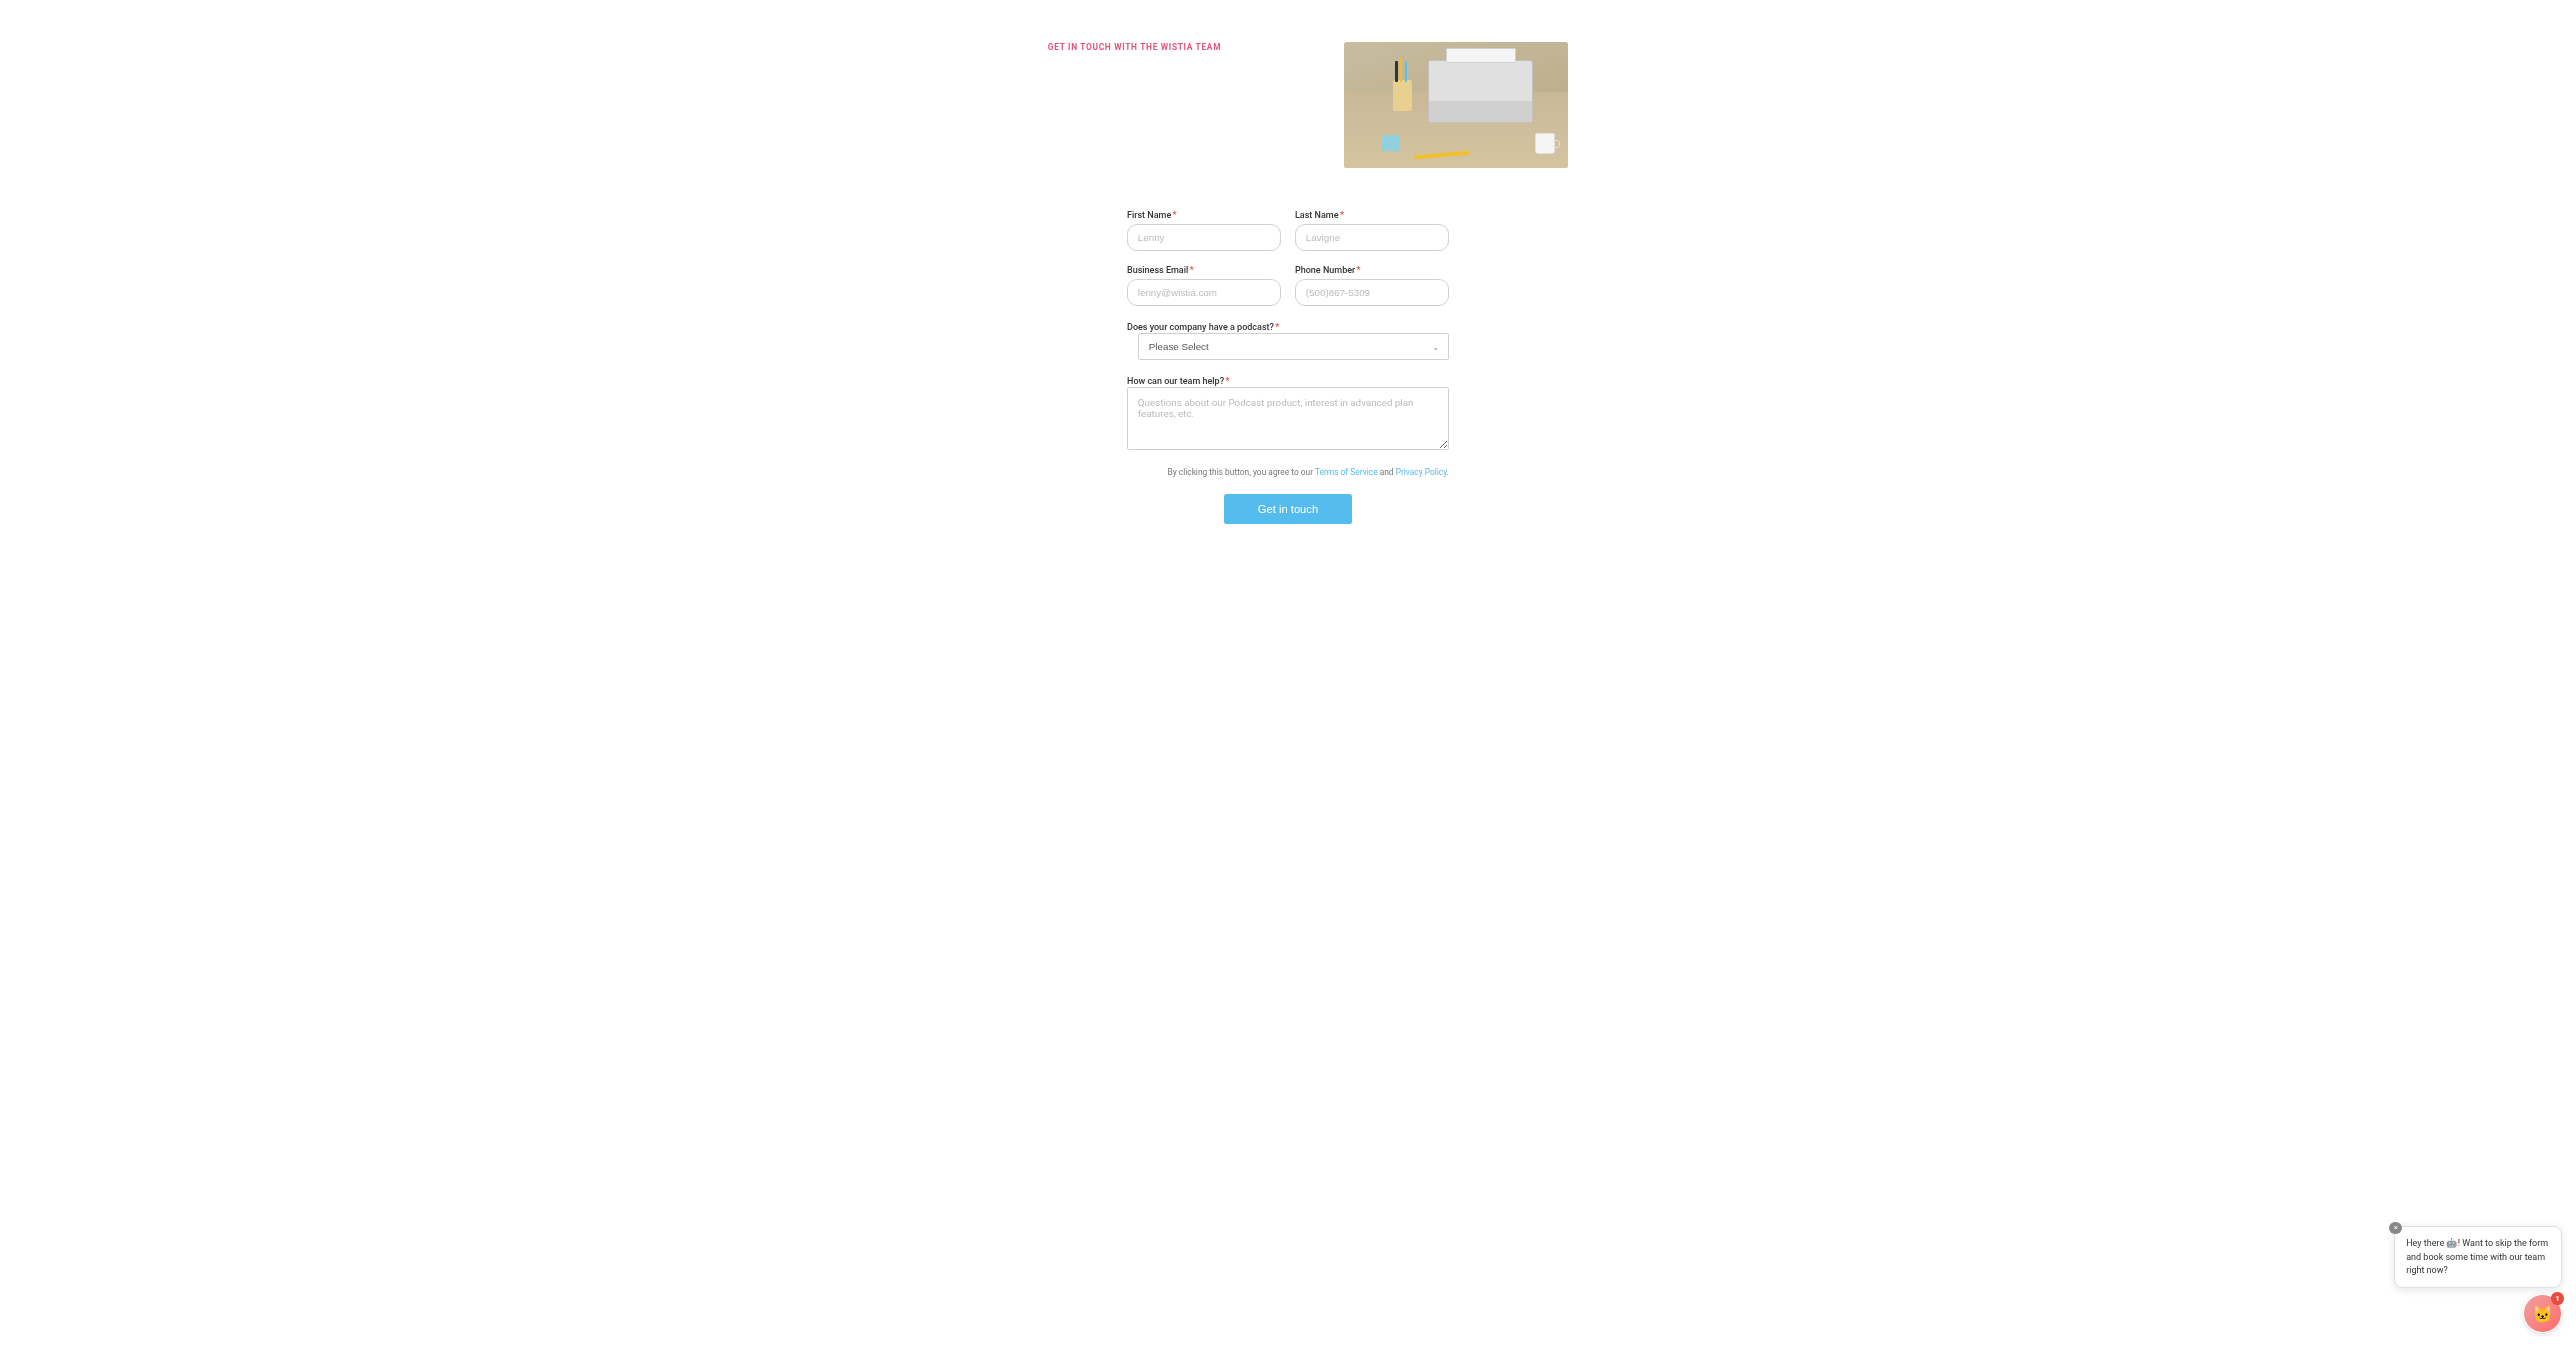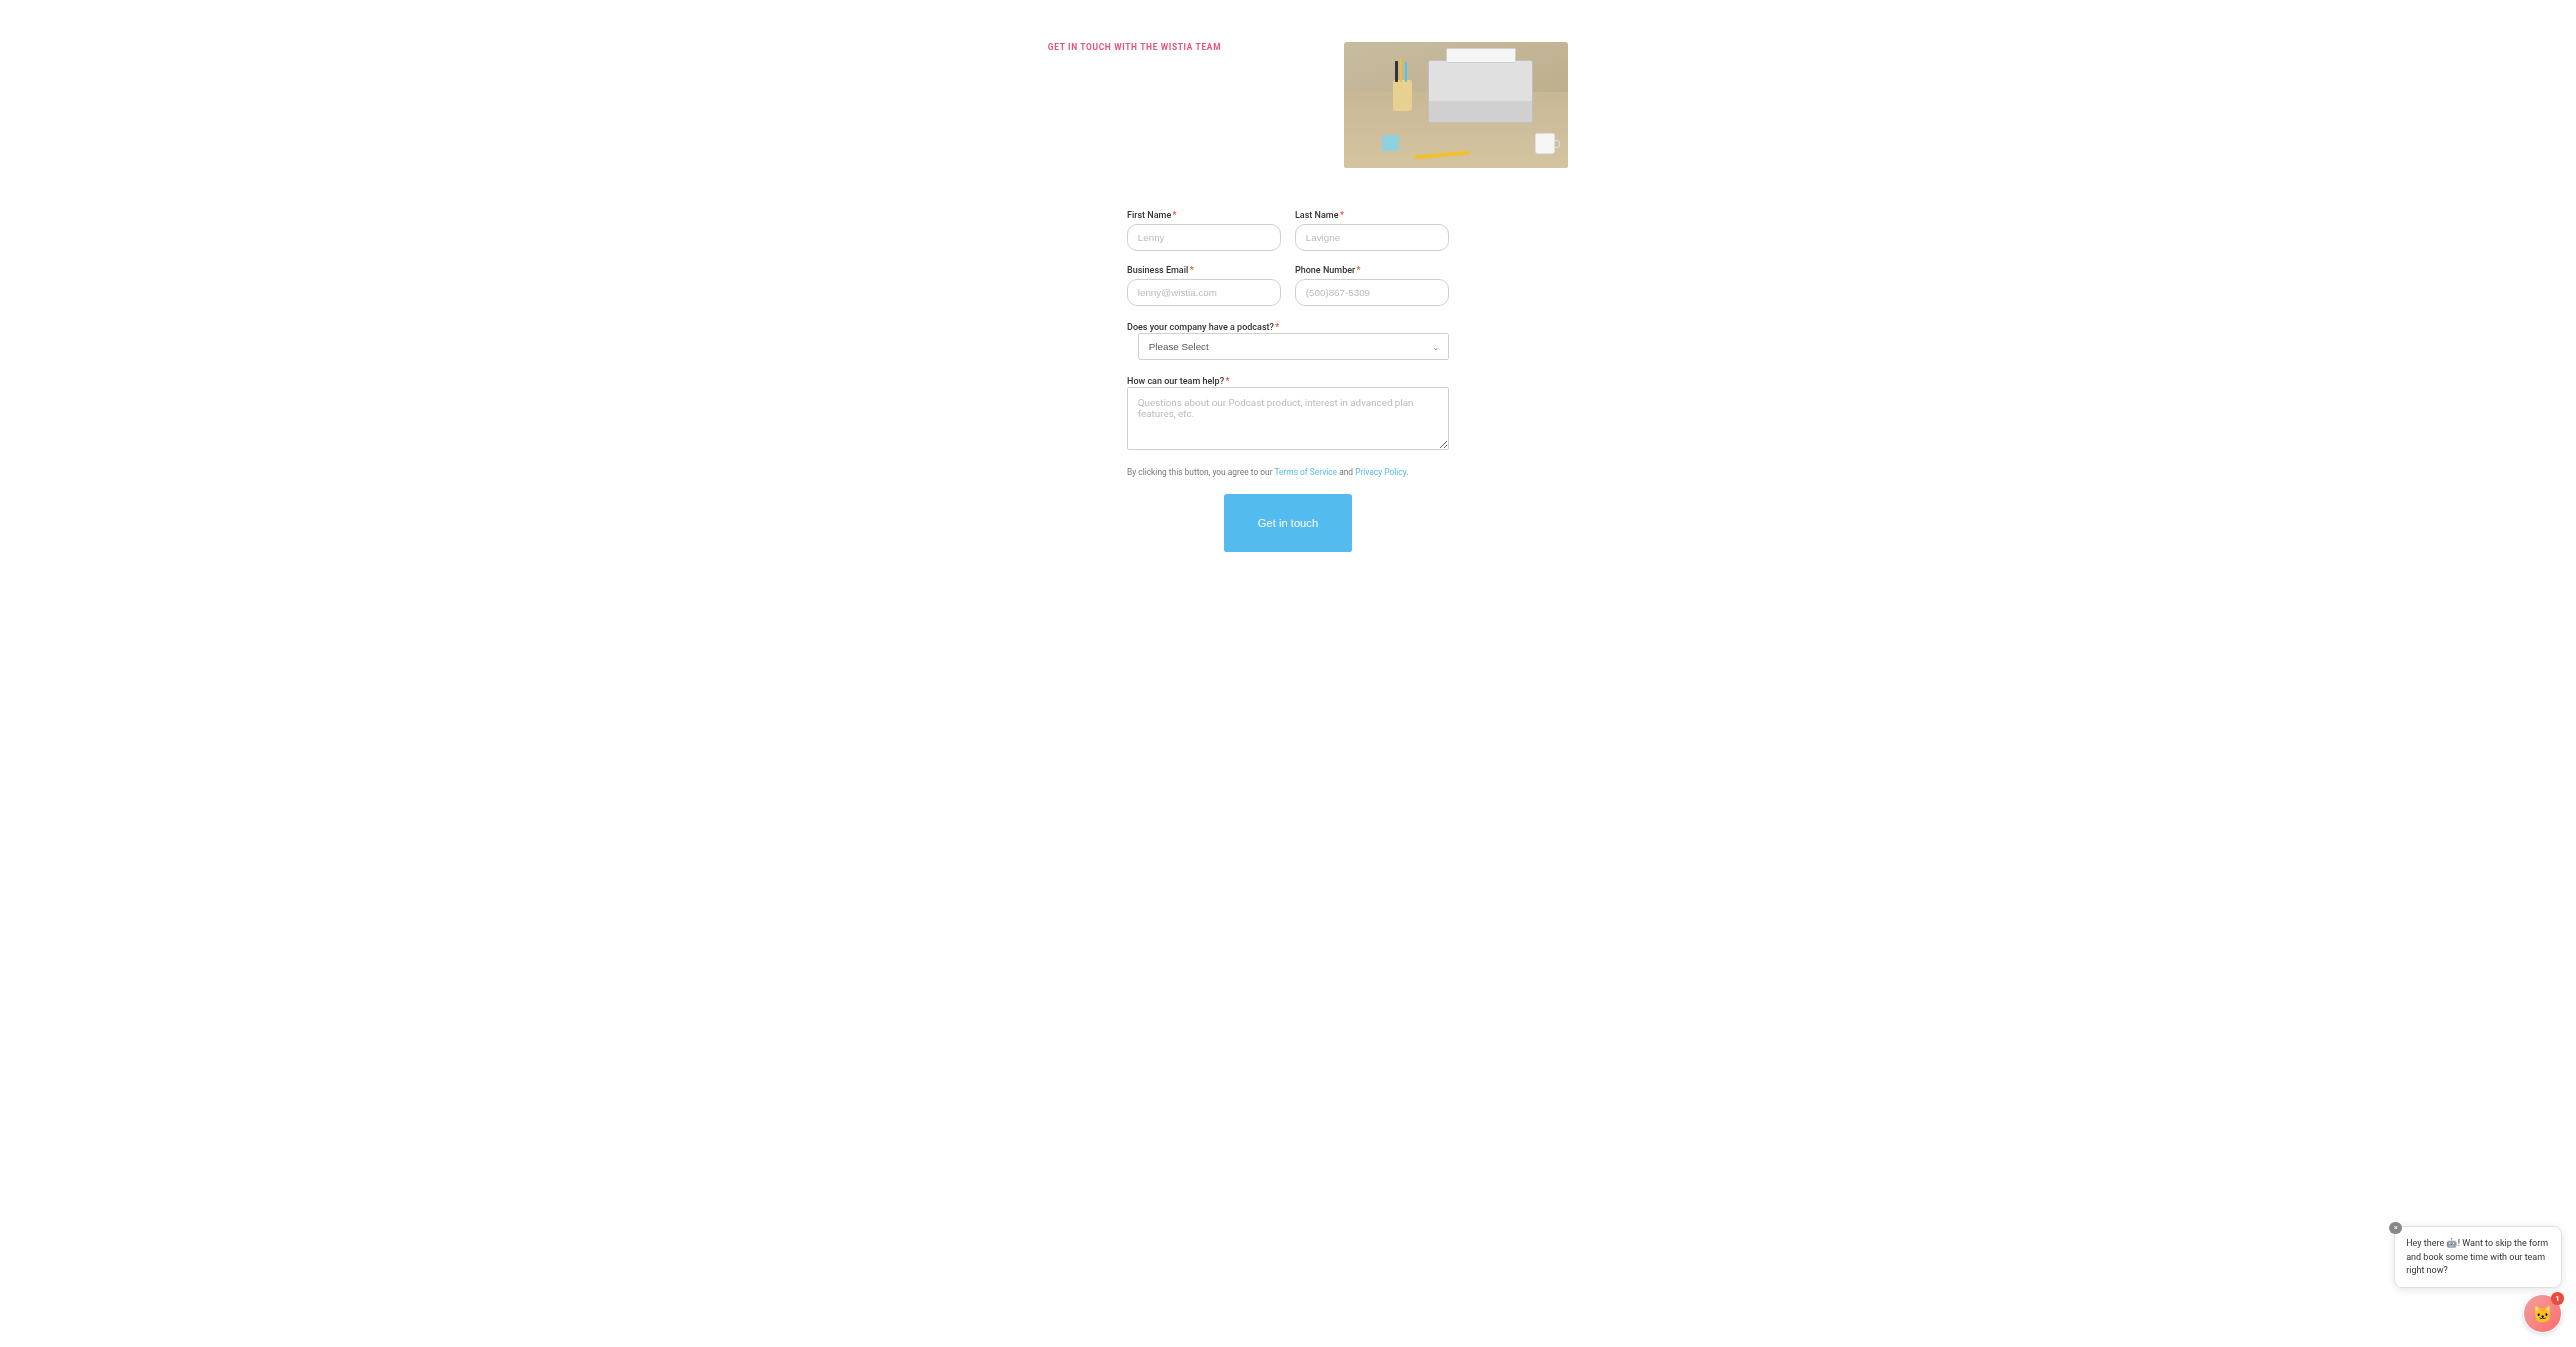--- a/index.html
+++ b/index.html
@@ -161,38 +161,38 @@
 
     .form-textarea::placeholder {
       color: #bbb;
     }
 
     .terms-text {
       font-size: 8.4px;
       color: #777;
       margin-top: 11.2px;
       margin-bottom: 17px;
-      text-align: left;
+      text-align: right;
     }
 
     .terms-link {
       color: #54bbef;
       text-decoration: none;
     }
 
     .submit-btn-wrapper {
       display: flex;
       justify-content: center;
     }
 
     .submit-btn {
       background: #54bbef;
       color: #fff;
       border: none;
-      padding: 23px 34px;
+      padding: 9px 34px;
       border-radius: 2.8px;
       font-size: 11.2px;
       font-weight: 500;
       cursor: pointer;
       transition: background 0.2s;
     }
 
     .single-form-group {
       margin-bottom: 14px;
     }

